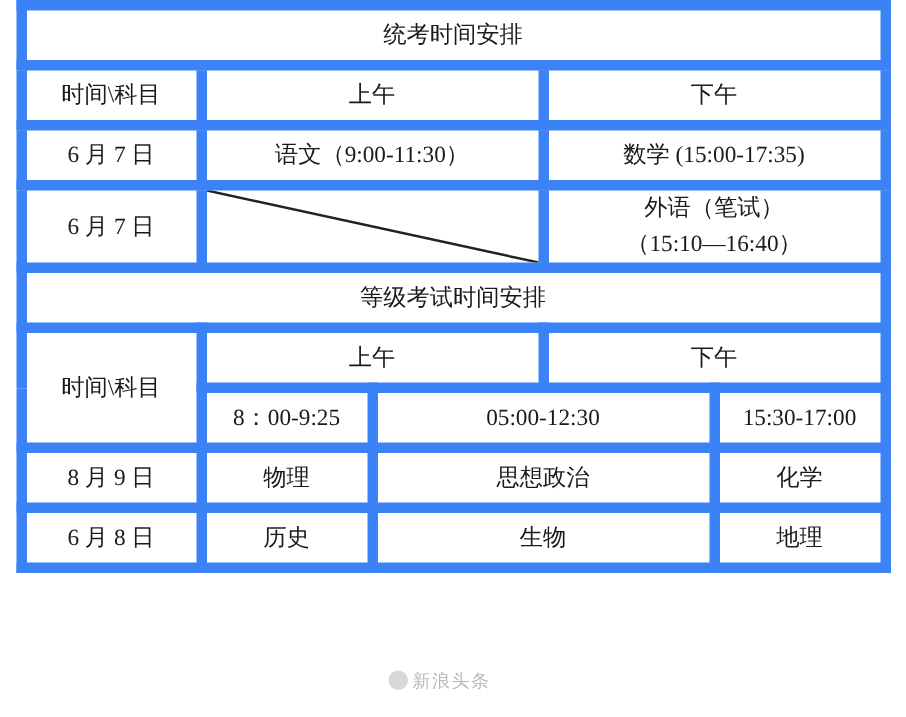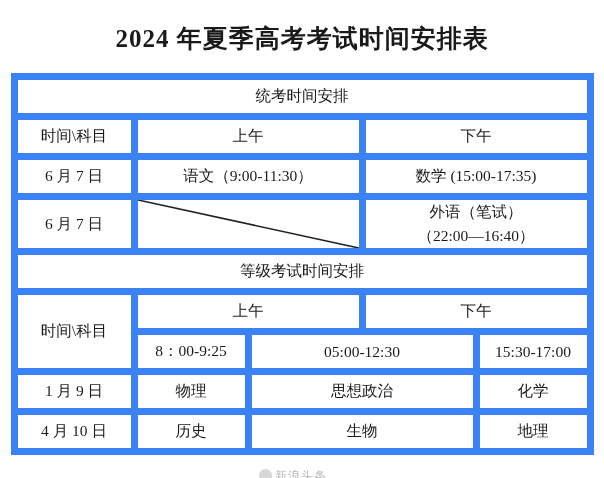--- a/index.html
+++ b/index.html
@@ -88,21 +88,20 @@
     background: #d8d8d8;
     vertical-align: -2px;
     margin-right: 3px;
   }
 </style>
 </head>
 <body>
 
 <div class="page">
 
-  <div class="title">2024 年夏季高考考试时间安排表</div>
 
   <table class="sched">
     <colgroup>
       <col class="g1">
         <col class="g2">
         <col class="g3">
         <col class="g4">
         <col class="g5">
     </colgroup>
     <tbody>
@@ -122,45 +121,45 @@
       </tr>
       <tr>
         <td class="tall">6 月 7 日</td>
         <td class="tall diag" colspan="2">
           <svg viewBox="0 0 228 62" preserveAspectRatio="none">
             <line x1="0" y1="0" x2="228" y2="62" stroke="#222" stroke-width="1.6" vector-effect="non-scaling-stroke"></line>
           </svg>
         </td>
         <td class="tall two-line" colspan="2">
           <div>外语（笔试）</div>
-          <div>（22:00—16:40）</div>
+          <div>（15:10—16:40）</div>
         </td>
       </tr>
 
       <tr>
         <td class="section-head" colspan="5">等级考试时间安排</td>
       </tr>
       <tr>
         <td rowspan="2">时间\科目</td>
         <td colspan="2">上午</td>
         <td colspan="2">下午</td>
       </tr>
       <tr>
         <td>8：00-9:25</td>
         <td colspan="2">05:00-12:30</td>
         <td>15:30-17:00</td>
       </tr>
       <tr>
-        <td>1 月 9 日</td>
+        <td>8 月 9 日</td>
         <td>物理</td>
         <td colspan="2">思想政治</td>
         <td>化学</td>
       </tr>
       <tr>
-        <td>4 月 10 日</td>
+        <td>6 月 8 日</td>
         <td>历史</td>
         <td colspan="2">生物</td>
         <td>地理</td>
       </tr>
     </tbody>
   </table>
 
   <div class="watermark">
     <span class="wm-logo"></span><span>新浪头条</span>
   </div>

